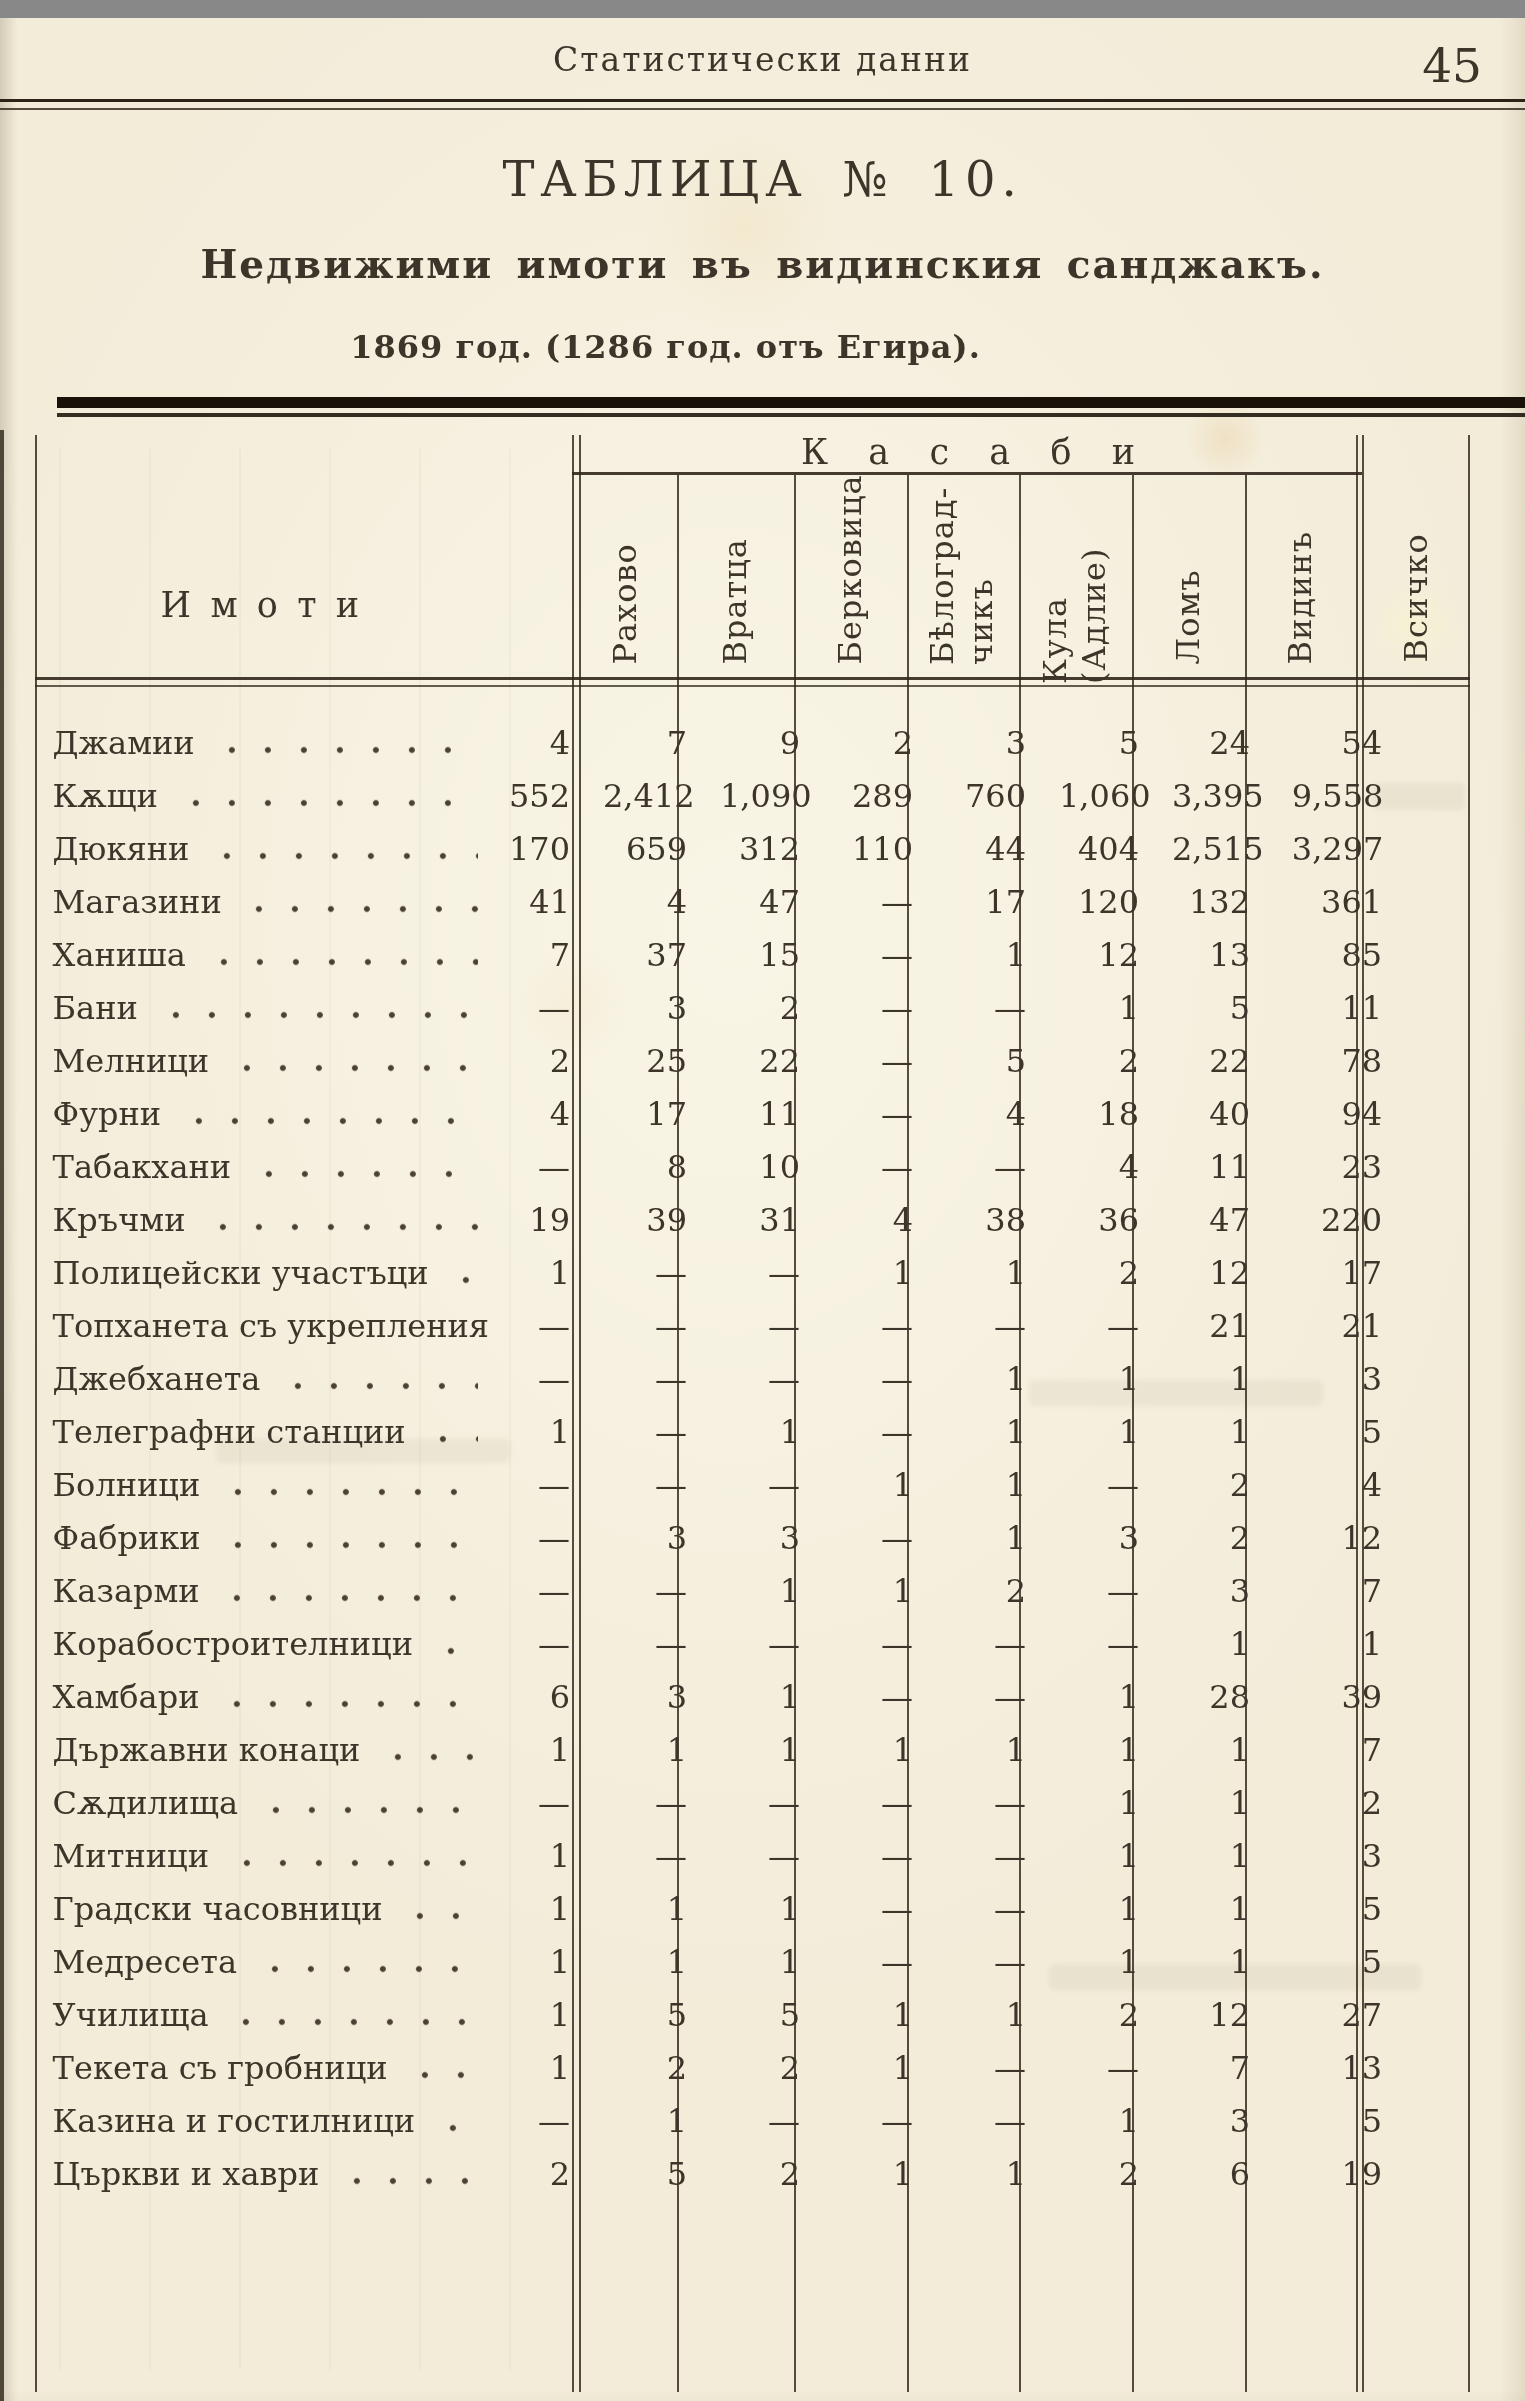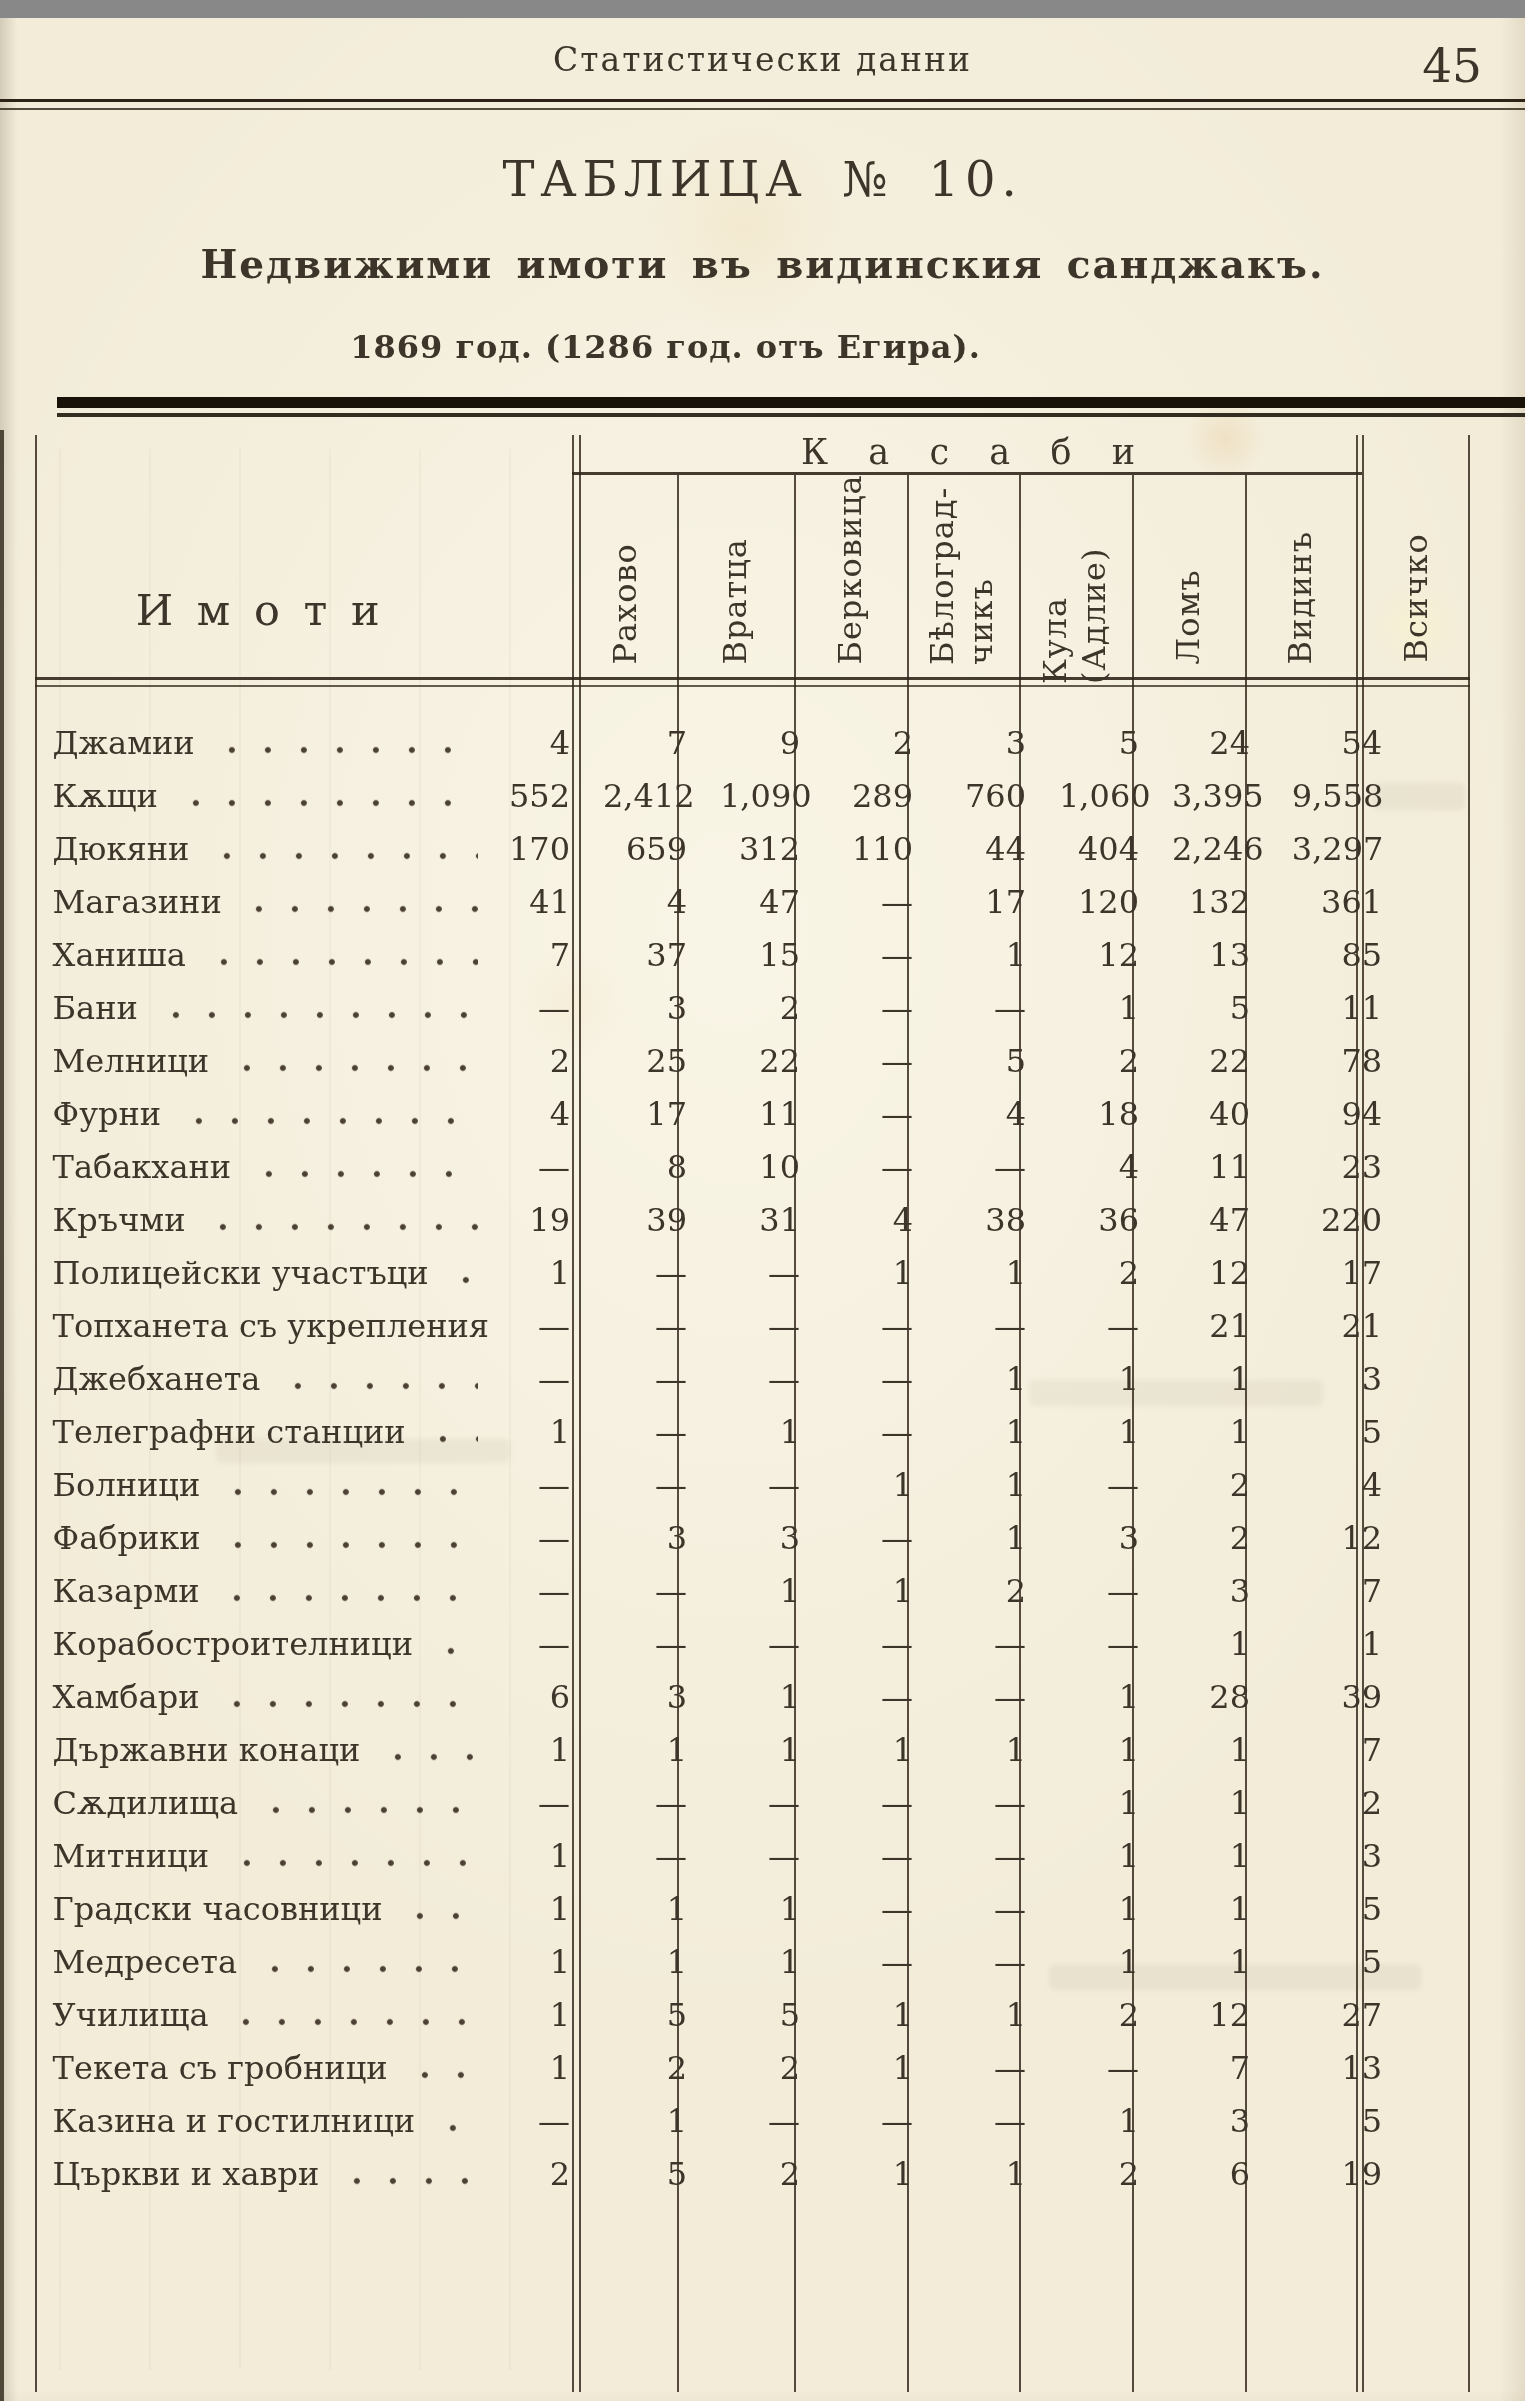--- a/index.html
+++ b/index.html
@@ -57,21 +57,21 @@
   .v-c5{left:1132px;top:457px;height:1917px;width:1.5px;}
   .v-c6{left:1245px;top:457px;height:1917px;width:1.5px;}
   .v-sep2a{left:1356px;top:417px;height:1957px;}
   .v-sep2b{left:1362px;top:417px;height:1957px;}
   .v-right{left:1468px;top:417px;height:1957px;width:1.5px;}
   .h-kasabi{top:454px;left:572px;width:790px;}
   .h-headbot-a{top:659px;left:35px;width:1435px;}
   .h-headbot-b{top:667px;left:35px;width:1435px;height:2px;background:rgba(50,40,28,.75);}
 
   
-  .imoti-label{position:absolute;left:35px;top:567px;width:469px;text-align:center;font-size:43px;letter-spacing:.55em;}
+  .imoti-label{position:absolute;left:35px;top:567px;width:469px;text-align:center;font-size:35px;letter-spacing:.55em;}
   .kasabi-label{position:absolute;left:576px;top:414px;width:784px;text-align:center;font-size:35px;letter-spacing:1.15em;text-indent:1.15em;}
   .vlabel{
     position:absolute;width:196px;font-size:32px;line-height:39px;
     transform:rotate(-90deg);transform-origin:center;
     text-align:left;white-space:pre-line;letter-spacing:1px;
   }
   .vl0{left:527px;top:529px;}
   .vl1{left:637px;top:529px;}
   .vl2{left:752px;top:529px;}
   .vl3{left:864px;top:510px;}   
@@ -182,21 +182,21 @@
       <div class="cell-label">
         <span class="txt">Дюкяни</span>
         <span class="leader"></span>
       </div>
       <div class="cell-num w1">170</div>
       <div class="cell-num w2">659</div>
       <div class="cell-num w3">312</div>
       <div class="cell-num w4">110</div>
       <div class="cell-num w5">44</div>
       <div class="cell-num w6">404</div>
-      <div class="cell-num w7">2,246</div>
+      <div class="cell-num w7">2,515</div>
       <div class="cell-num w8">3,297</div>
     </div>
 
     <div class="row">
       <div class="cell-label">
         <span class="txt">Магазини</span>
         <span class="leader"></span>
       </div>
       <div class="cell-num w1">41</div>
       <div class="cell-num w2">4</div>

